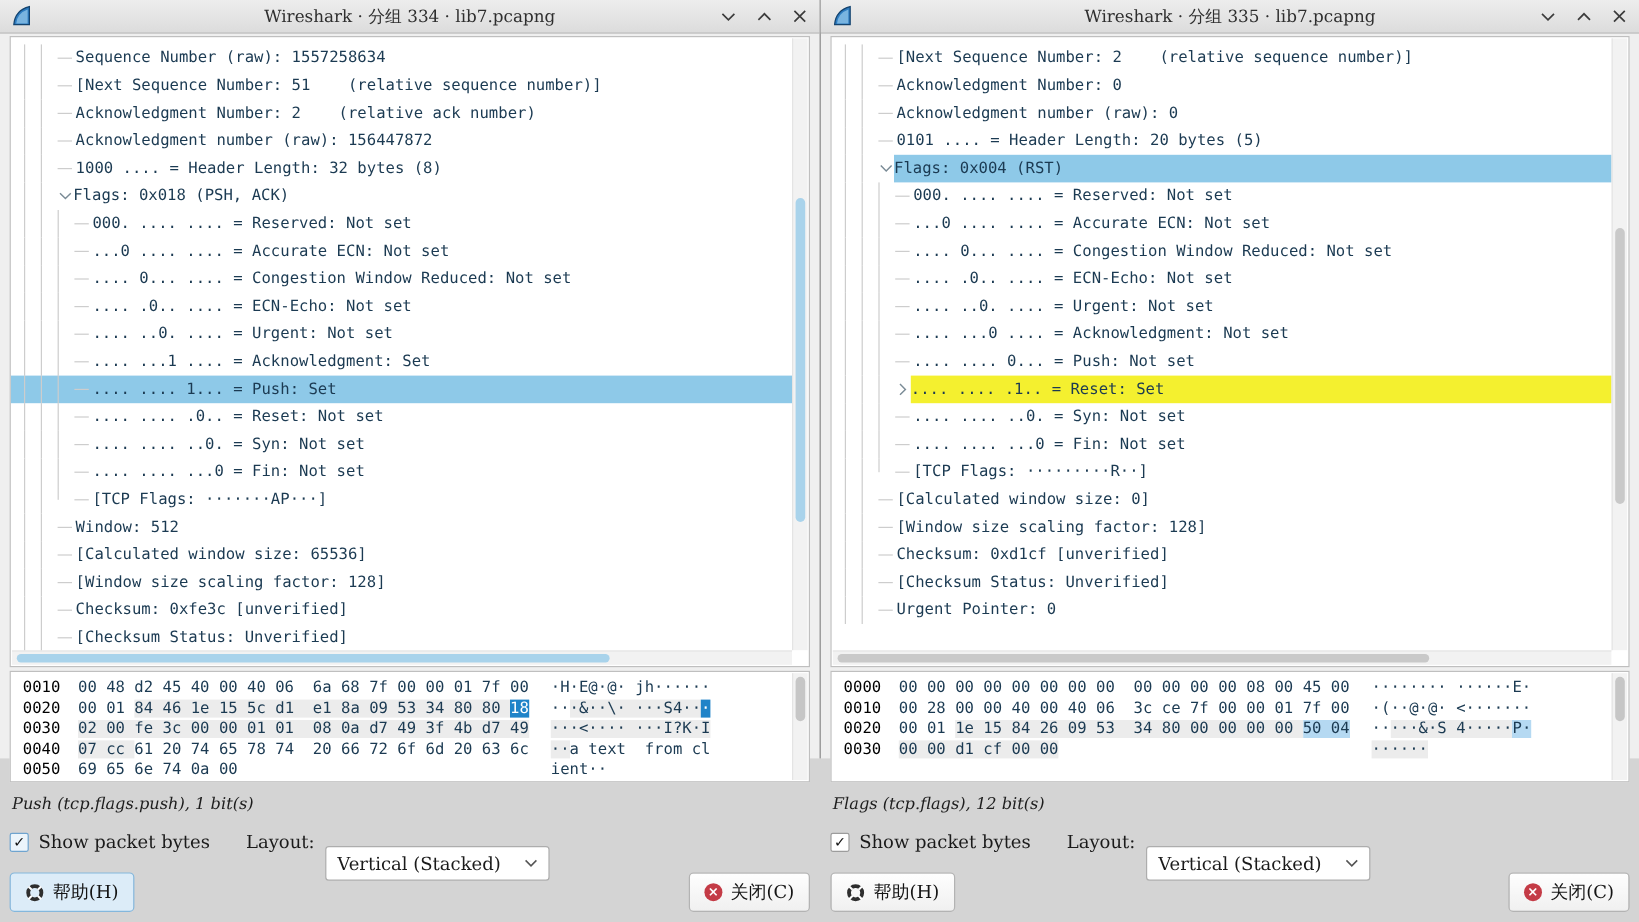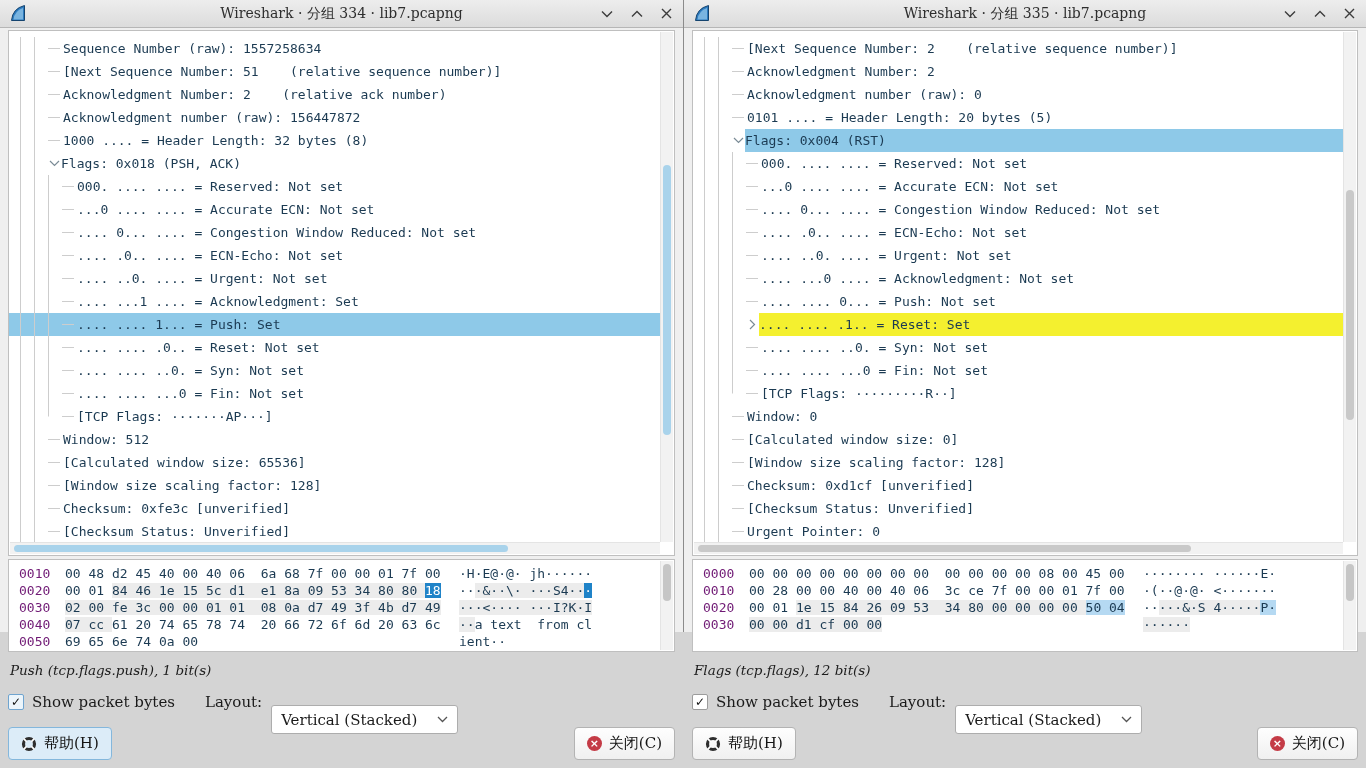--- a/index.html
+++ b/index.html
@@ -33,21 +33,21 @@
   .dash{width:12px;height:1px;background:#cdcdcd;flex:none;margin-right:3px;}
   .tlabel{white-space:pre;line-height:23px;}
   .row-sel{background:var(--selection-blue);}
   .hl-blue{background:var(--selection-blue);}
   .hl-yellow{background:var(--highlight-yellow);}
 
   
   .hcontent{padding:5px 0 0 10px;margin-right:14px;font-family:"DejaVu Sans Mono",monospace;
     font-size:13px;color:#1b3a52;}
   .hxrow{display:flex;height:17px;line-height:17px;white-space:pre;}
-  .off{color:#701a75;width:34px;flex:none;}
+  .off{color:#000000;width:34px;flex:none;}
   .hx{margin-left:12px;width:380px;flex:none;}
   .sg-p{background:transparent;margin-top:48px;}
   .sg-f{background:var(--hex-field-bg);}
   .sg-s{background:var(--hex-selected-byte-bg);color:#fff;}
   .sg-l{background:var(--hex-related-bg);}
   .asc{margin-left:14px;}
 
   
   .vsb{position:absolute;right:1px;top:1px;bottom:13px;width:13px;background:#f2f2f2;border-left:1px solid #e4e4e4;}
   .vsb .thumb{position:absolute;left:2px;right:2px;border-radius:5px;}
@@ -401,21 +401,21 @@
               <span class="hlwrap">
                 <span class="dash"></span>
                 <span class="tlabel">[Next Sequence Number: 2    (relative sequence number)]</span>
               </span>
             </div>
             <div class="trow">
               <span class="g"></span>
               <span class="g"></span>
               <span class="hlwrap">
                 <span class="dash"></span>
-                <span class="tlabel">Acknowledgment Number: 2</span>
+                <span class="tlabel">Acknowledgment Number: 0</span>
               </span>
             </div>
             <div class="trow">
               <span class="g"></span>
               <span class="g"></span>
               <span class="hlwrap">
                 <span class="dash"></span>
                 <span class="tlabel">Acknowledgment number (raw): 0</span>
               </span>
             </div>
@@ -533,28 +533,20 @@
                 <span class="tlabel">.... .... ...0 = Fin: Not set</span>
               </span>
             </div>
             <div class="trow">
               <span class="g"></span>
               <span class="g"></span>
               <span class="g corner"></span>
               <span class="hlwrap">
                 <span class="dash"></span>
                 <span class="tlabel">[TCP Flags: ·········R··]</span>
-              </span>
-            </div>
-            <div class="trow">
-              <span class="g"></span>
-              <span class="g"></span>
-              <span class="hlwrap">
-                <span class="dash"></span>
-                <span class="tlabel">Window: 0</span>
               </span>
             </div>
             <div class="trow">
               <span class="g"></span>
               <span class="g"></span>
               <span class="hlwrap">
                 <span class="dash"></span>
                 <span class="tlabel">[Calculated window size: 0]</span>
               </span>
             </div>

